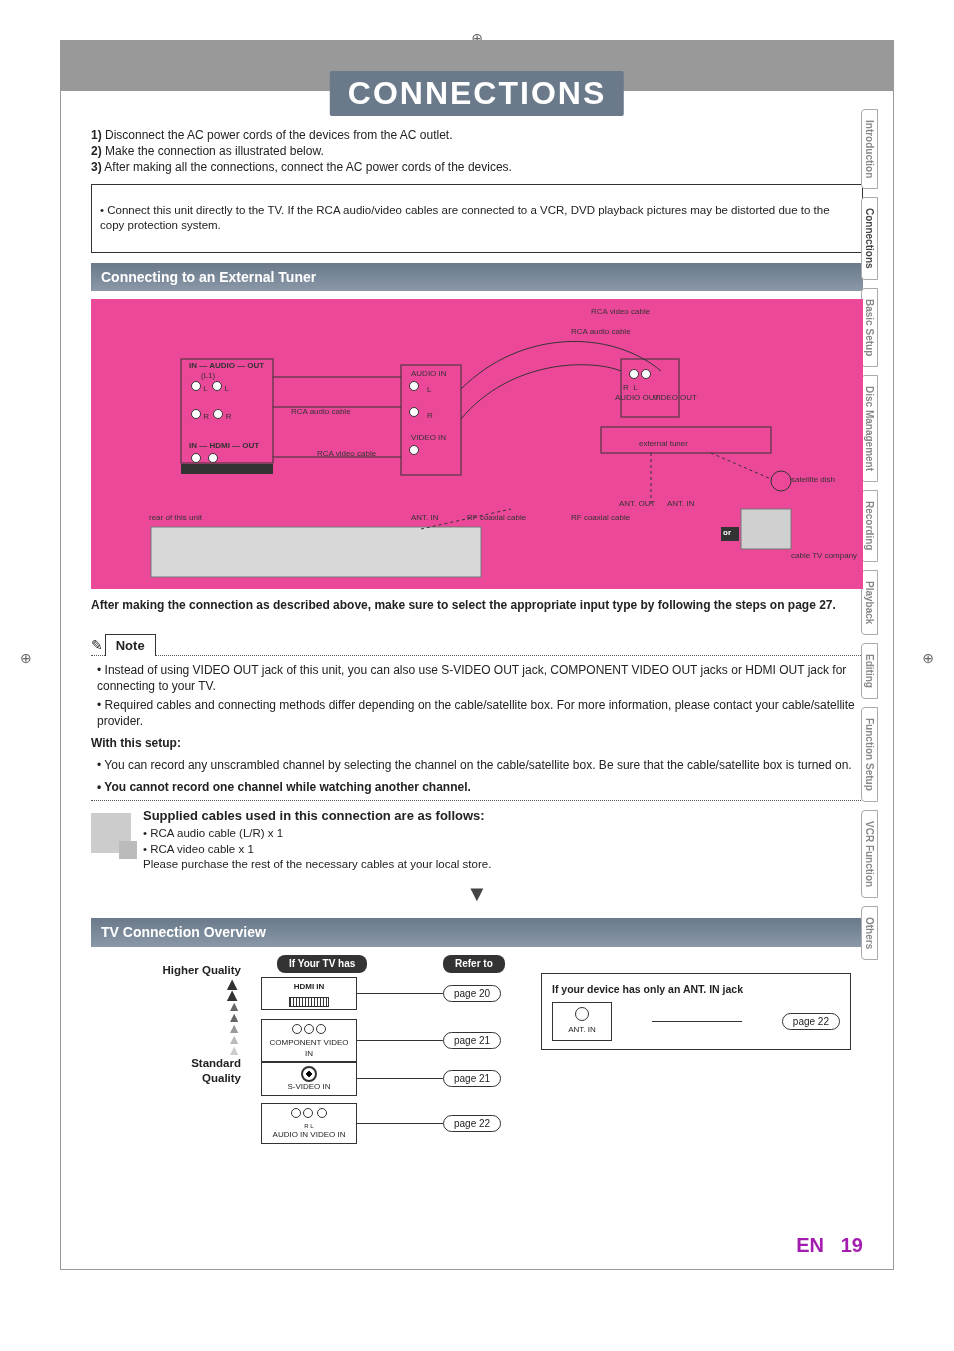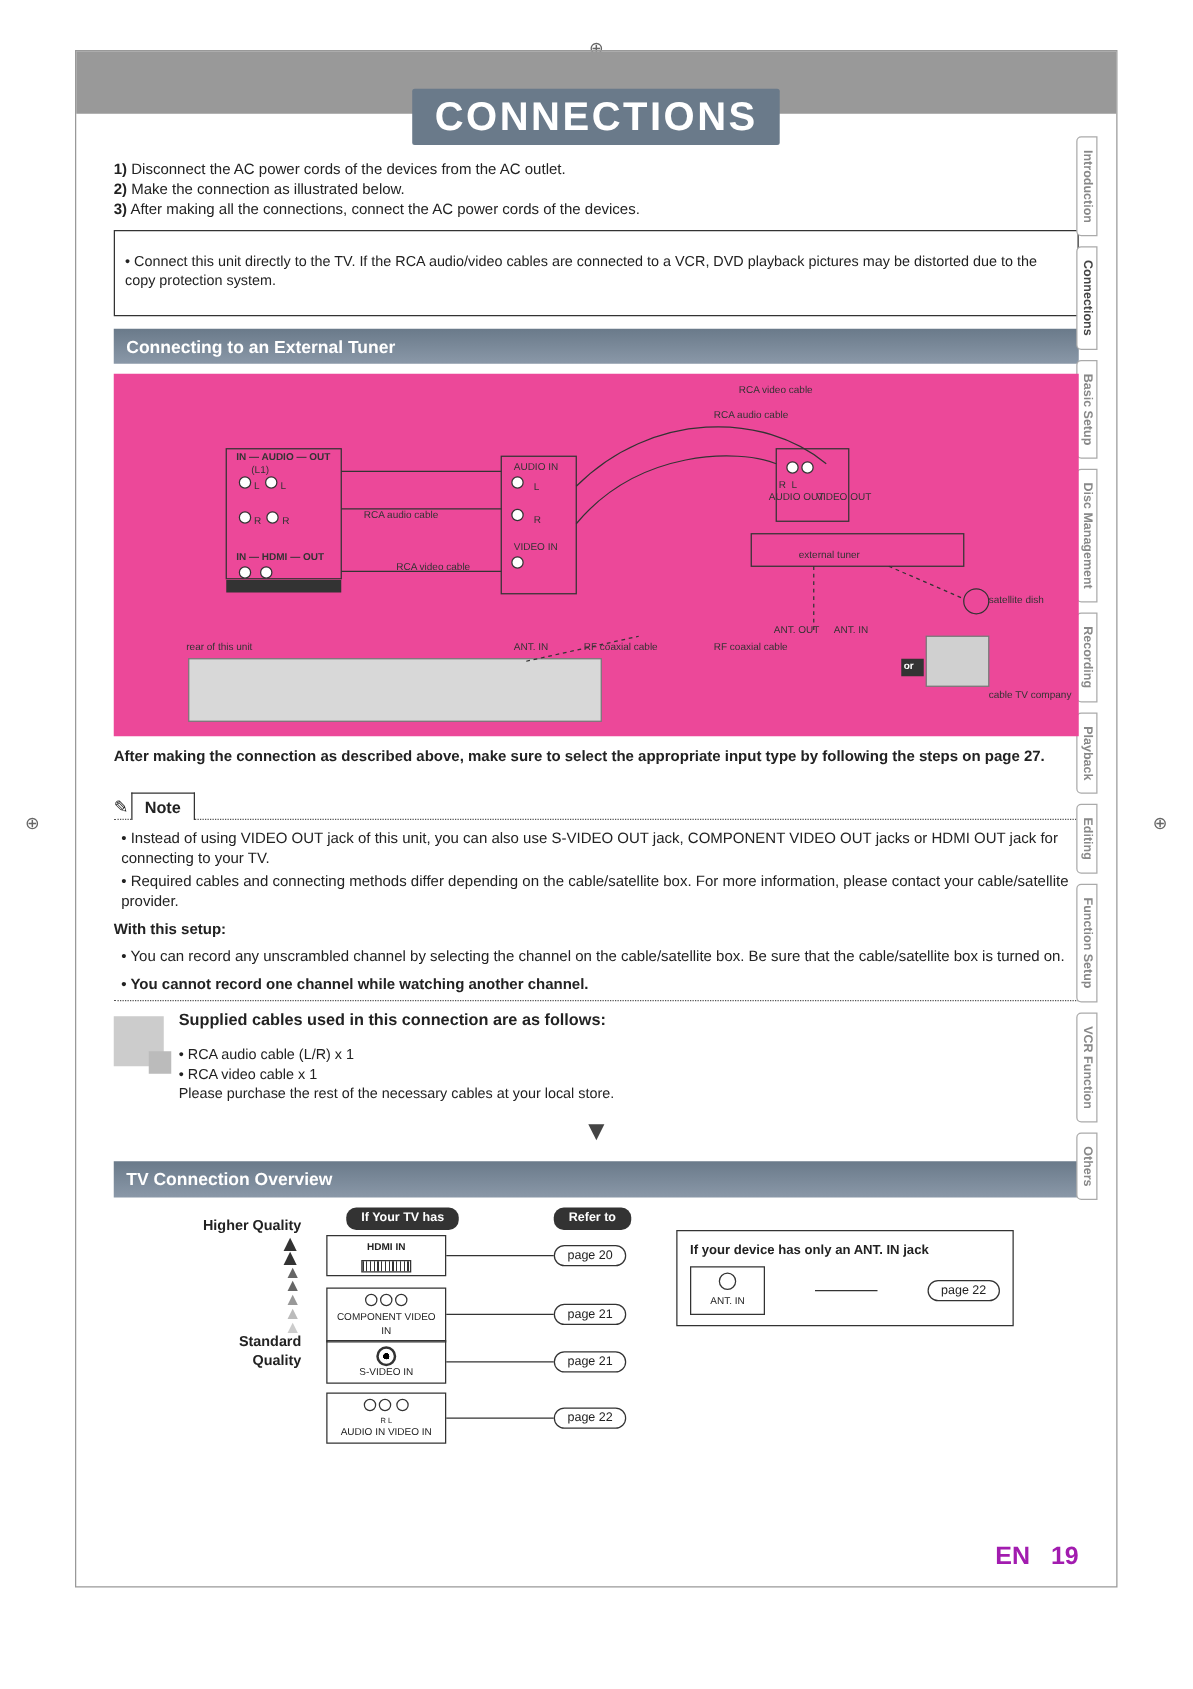--- a/index.html
+++ b/index.html
@@ -59,34 +59,34 @@
     background:#fff; margin-top:8px;
   }
   .note-line { border-top:1px dotted #555; margin-top:-1px;}
   ul.bullets { list-style:none; padding-left:6px; margin:6px 0;}
   ul.bullets li::before { content:"• "; }
   ul.bullets li { margin:2px 0;}
   .dotted-bottom { border-bottom:1px dotted #555; padding-bottom:4px;}
   .supplied-box { display:flex; gap:12px; margin:6px 0 10px 0;}
   .supplied-icon { width:40px; height:40px; background:#ccc; margin-top:6px; position:relative;}
   .supplied-icon::after{content:"";position:absolute;width:18px;height:18px;background:#bbb;right:-6px;bottom:-6px;}
-  .supplied-text h4{font-size:13px;margin-bottom:13px;}
+  .supplied-text h4{font-size:13px;margin-bottom:2px;}
   .supplied-lines{font-size:11.5px;}
   .down-arrow{text-align:center;font-size:22px;color:#444;margin:-4px 0 2px 0;}
   .tv-over { position:relative; height:210px; margin-top:6px;}
   .qual-col{position:absolute;left:60px;top:8px;width:90px;text-align:right;font-size:11.5px;font-weight:bold;}
   .arrow-up{color:#666;font-size:14px;line-height:11px;}
   .arrow-up.big{color:#333;font-size:18px;}
   .conn-row{position:absolute;left:170px;display:flex;align-items:center;font-size:9px;}
   .tv-tab{background:#333;color:#fff;border-radius:8px;padding:2px 12px;font-size:10px;position:absolute;left:186px;top:0;font-weight:bold;}
   .refer-tab{background:#333;color:#fff;border-radius:8px;padding:2px 12px;font-size:10px;position:absolute;left:352px;top:0;font-weight:bold;}
   .conn-box{border:1px solid #333;width:96px;padding:4px 4px 2px 4px;text-align:center;font-size:8px;}
   .conn-line{width:86px;height:1px;background:#333;margin:0;}
   .page-circle{border:1px solid #333;border-radius:10px;padding:2px 10px;font-size:10px;text-align:center;line-height:1.1;}
-  .ant-box{position:absolute;left:450px;top:18px;border:1px solid #333;padding:8px 10px;width:270px;font-size:10.5px;}
+  .ant-box{position:absolute;left:450px;top:18px;border:1px solid #333;padding:8px 10px;width:310px;font-size:10.5px;}
   .ant-inner{display:flex;align-items:center;gap:40px;margin-top:6px;}
   .ant-jack{border:1px solid #333;width:60px;padding:4px;text-align:center;font-size:8px;}
   .en-pn{position:absolute;right:30px;bottom:12px;font-weight:bold;color:#a21caf;font-size:20px;}
   .side-tabs{position:absolute;right:-2px;top:68px;width:34px;}
   .side-tab{
     border:1px solid #aaa;border-radius:4px 0 0 4px;
     padding:10px 2px;margin-bottom:8px;
     writing-mode:vertical-rl;text-orientation:mixed;
     font-size:10px;color:#888;text-align:center;font-weight:bold;
     background:#fff;

